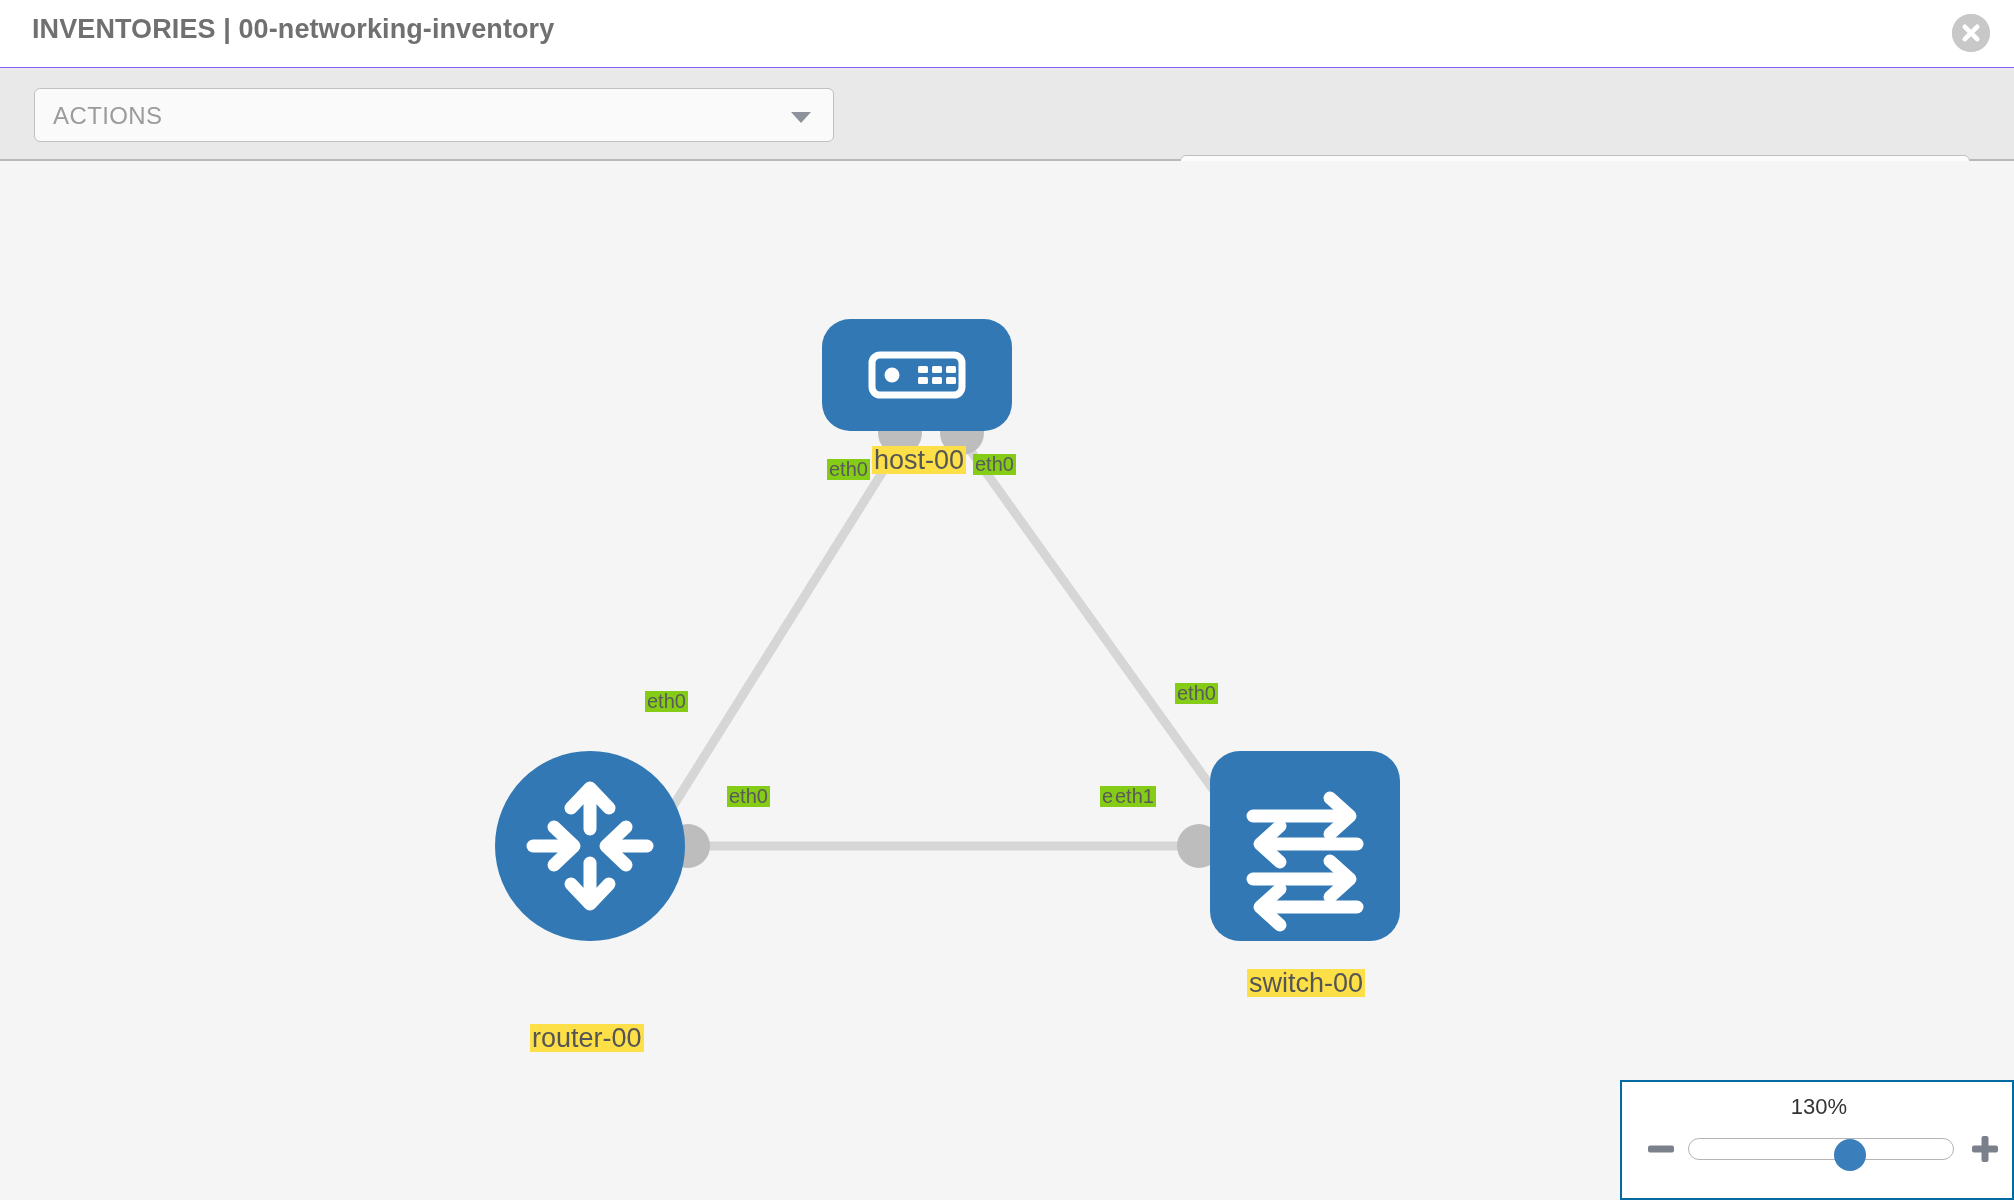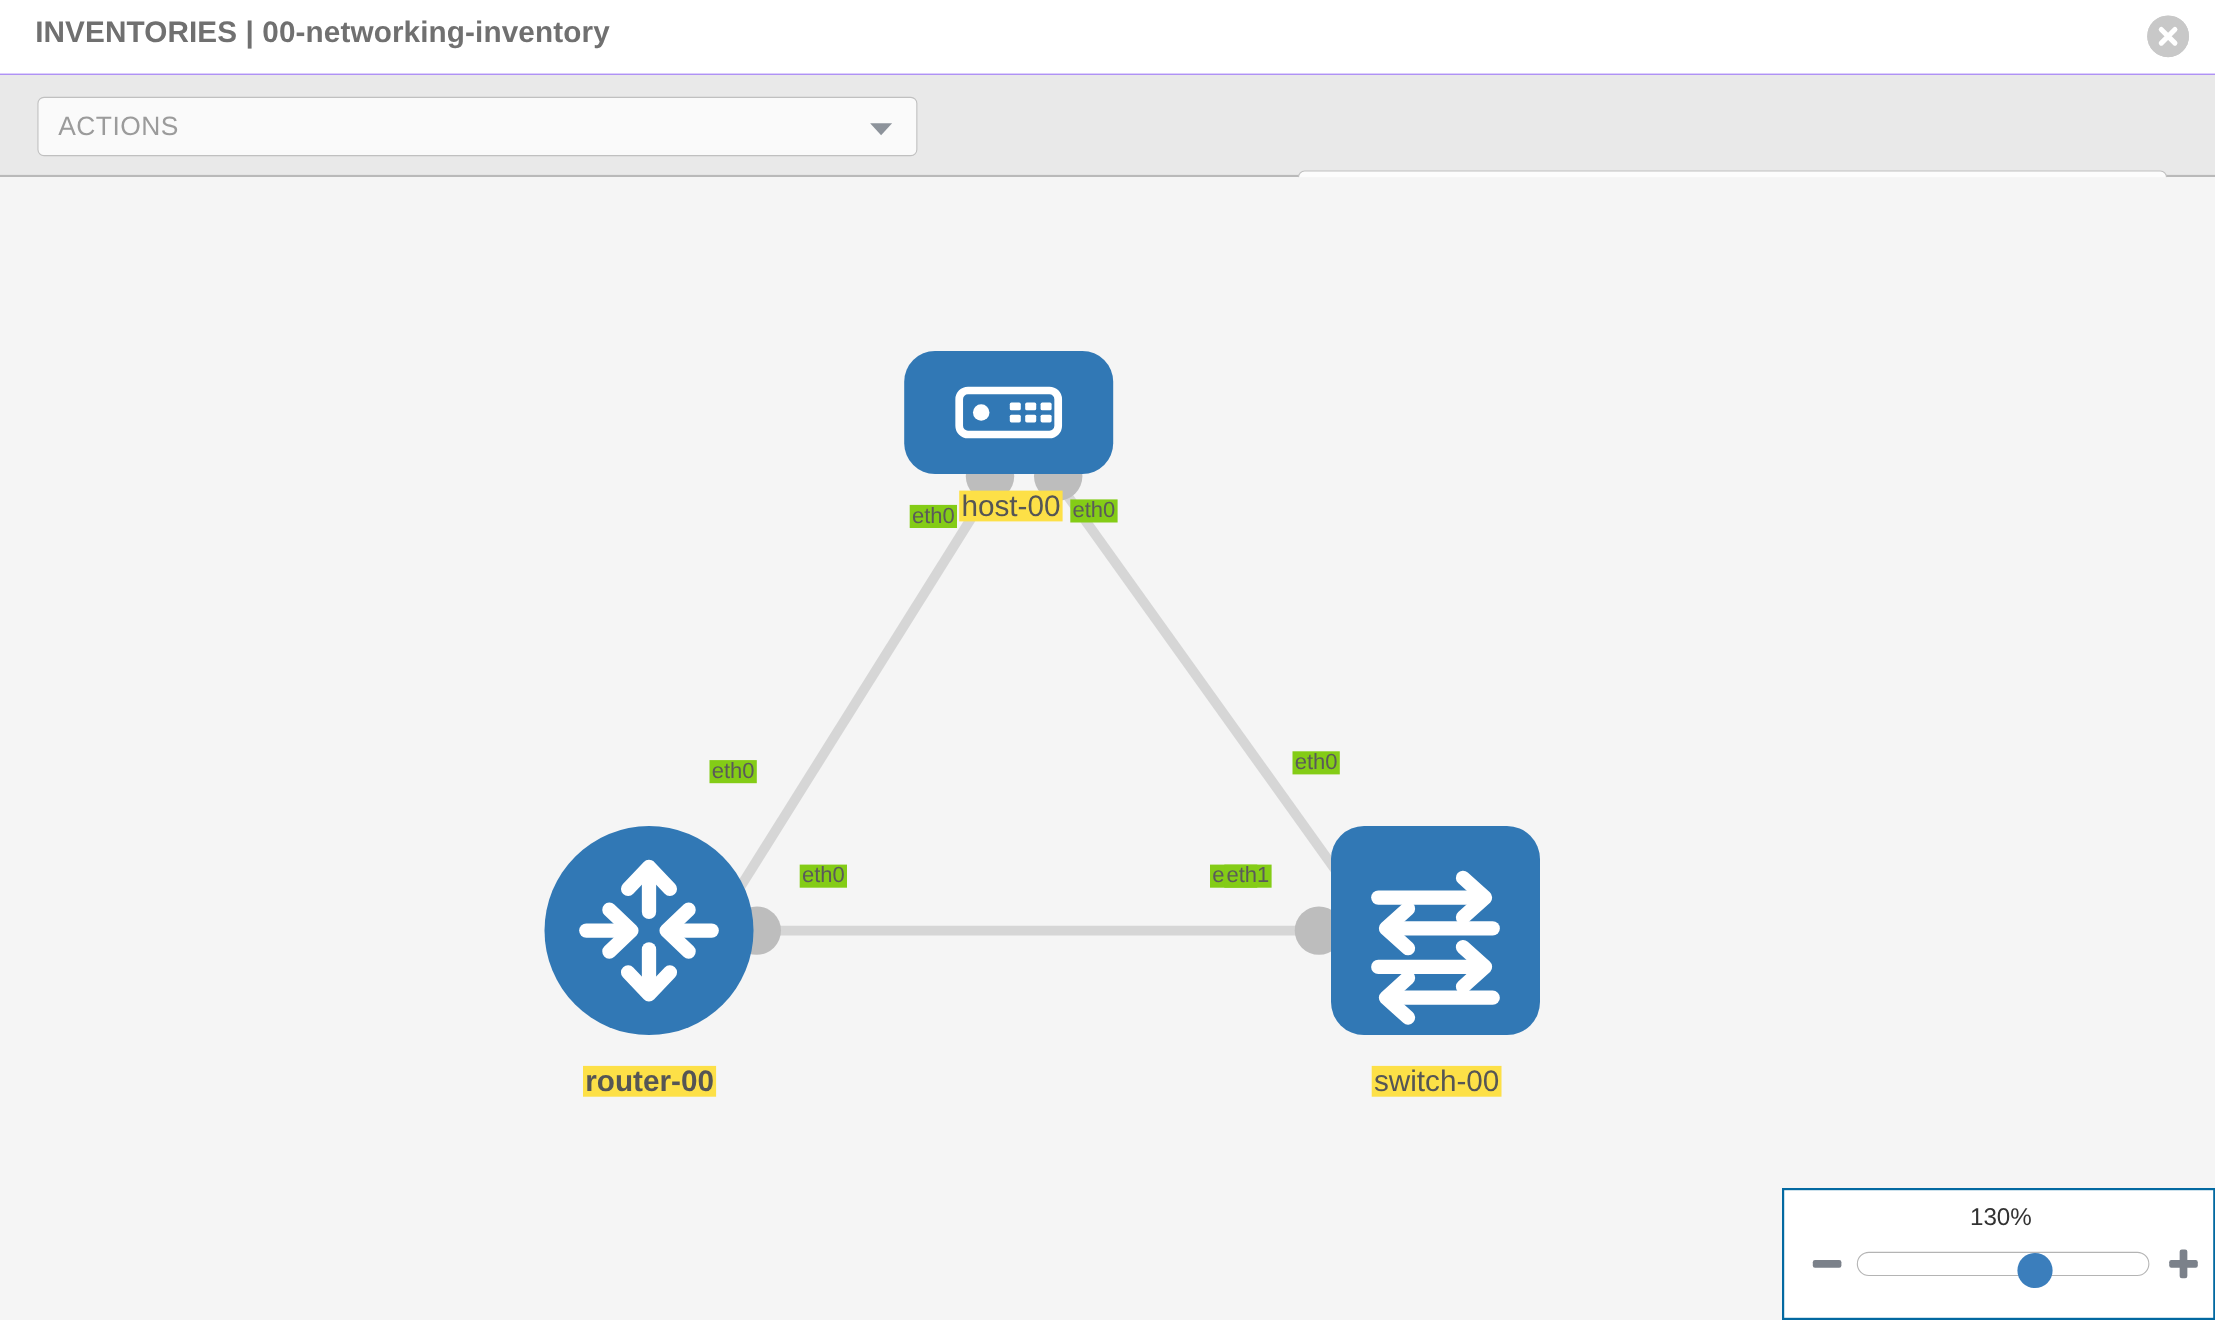--- a/index.html
+++ b/index.html
@@ -326,21 +326,21 @@
         <line x1="1253" y1="718" x2="1348" y2="718"></line>
         <polyline points="1330,700 1350,718 1330,736"></polyline>
 
         <line x1="1357" y1="746" x2="1262" y2="746"></line>
         <polyline points="1280,728 1260,746 1280,764"></polyline>
       </g>
     </g>
   </svg>
 
   <div class="node-label" style="left:872px; top:285px;">host-00</div>
-  <div class="node-label" style="left:530px; top:808px;font-weight:bold;">router-00</div>
+  <div class="node-label" style="left:530px; top:863px;">router-00</div>
   <div class="node-label" style="left:1247px; top:808px;text-align:right;">switch-00</div>
 
   <div class="iface-label" style="left:827px; top:298px;">eth0</div>
   <div class="iface-label" style="left:973px; top:293px;">eth0</div>
   <div class="iface-label" style="left:645px; top:530px;">eth0</div>
   <div class="iface-label" style="left:1175px; top:522px;">eth0</div>
   <div class="iface-label" style="left:727px; top:625px;">eth0</div>
   <div class="iface-label" style="left:1100px; top:625px;">eth0</div>
   <div class="iface-label" style="left:1113px; top:625px;">eth1</div>
 </div>

